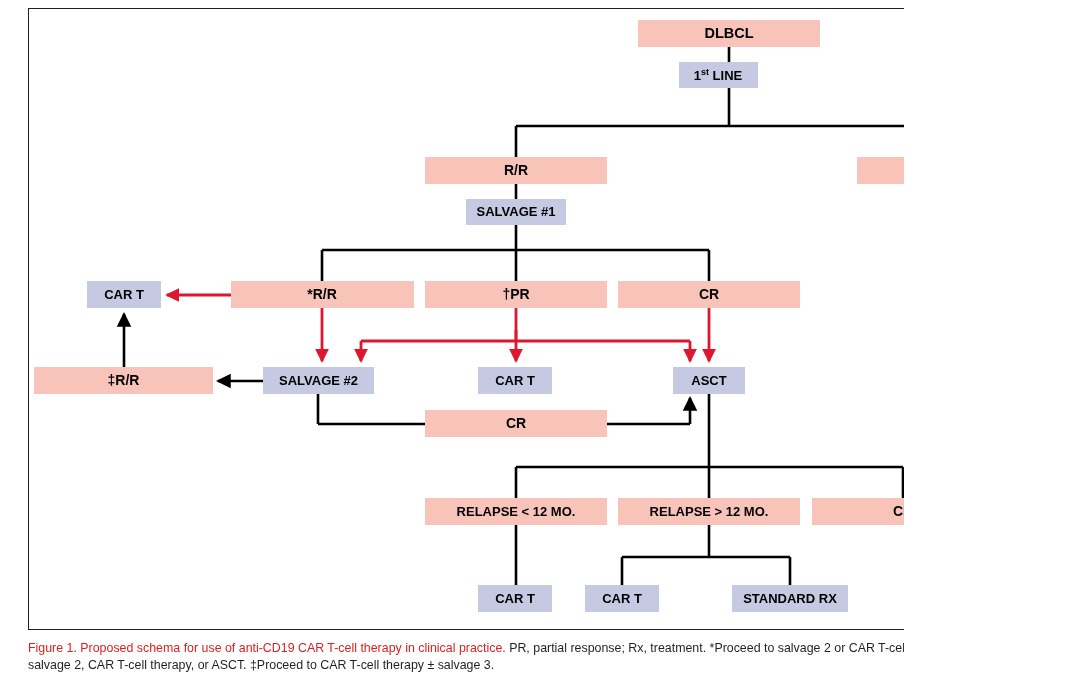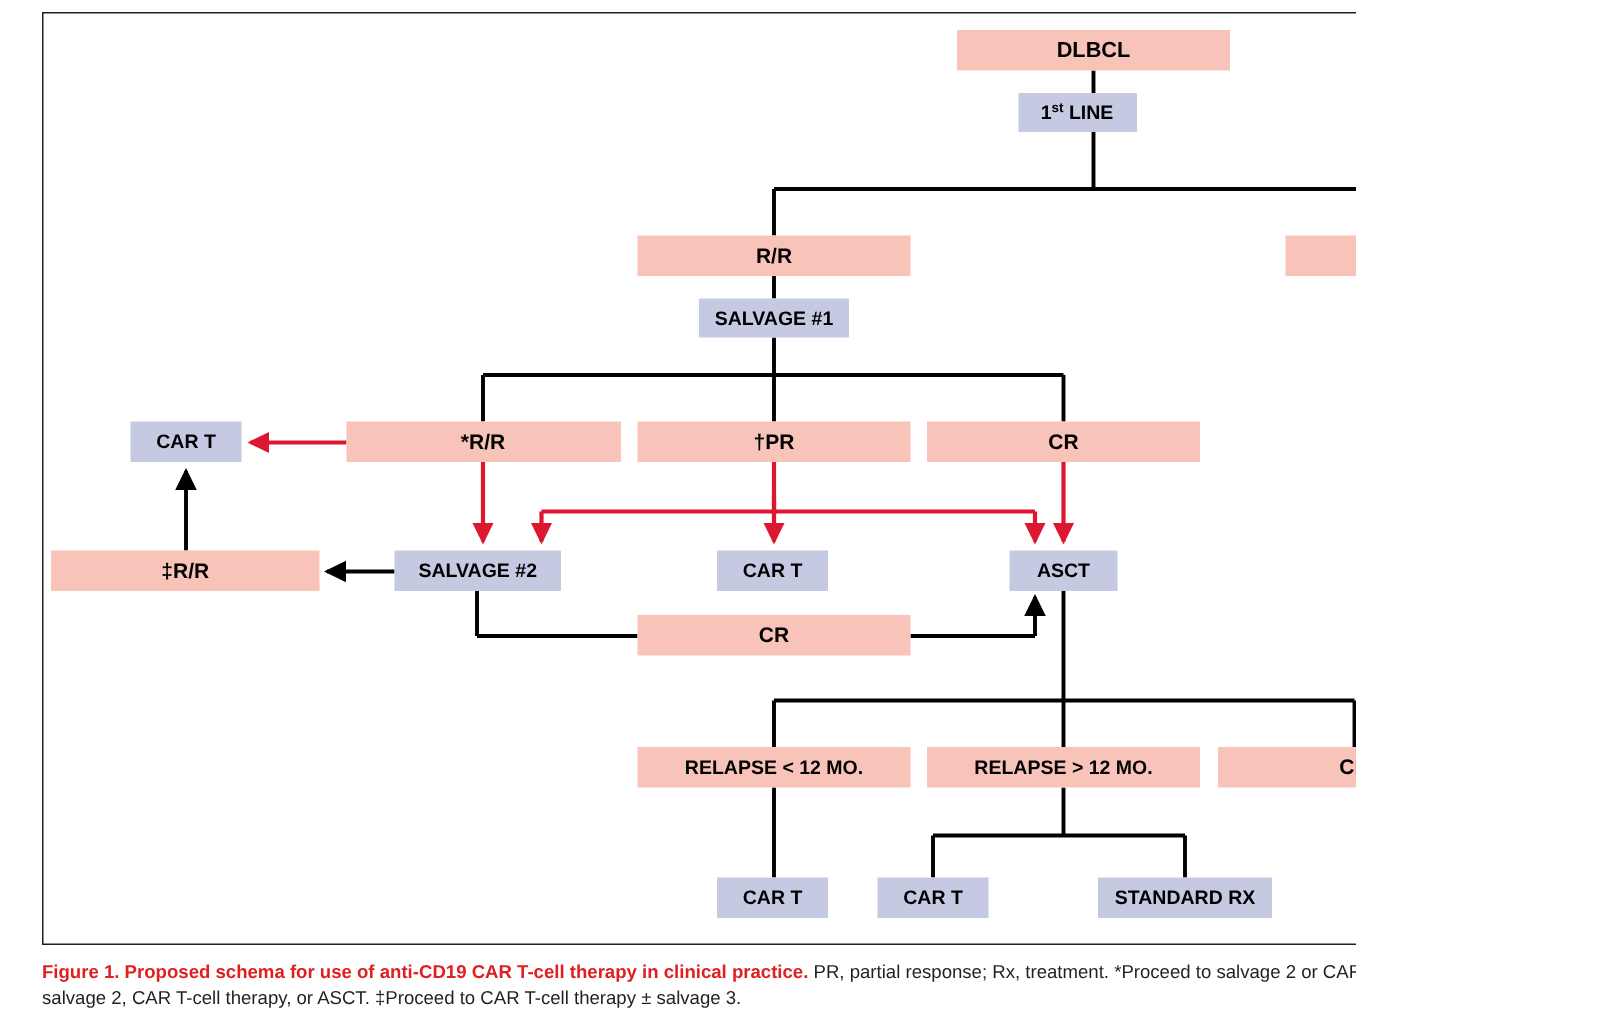--- a/index.html
+++ b/index.html
@@ -7,21 +7,21 @@
   #page{position:relative;width:904px;height:687px;background:#ffffff;overflow:hidden;}
   #figure-frame{position:absolute;left:28px;top:8px;width:1024px;height:622px;border:1px solid #231f20;box-sizing:border-box;background:#ffffff;}
   #flow-svg{position:absolute;left:0;top:0;width:1080px;height:640px;}
   .node-box{}
   .node-pink rect{fill:#f8c4ba;}
   .node-blue rect{fill:#c5c9e2;}
   .node-label{font-family:"Liberation Sans",sans-serif;font-weight:bold;fill:#000000;text-anchor:middle;dominant-baseline:middle;}
   .edge-black{stroke:#000000;stroke-width:2.6;fill:none;stroke-linecap:butt;}
   .edge-red{stroke:#de1731;stroke-width:2.8;fill:none;stroke-linecap:butt;}
   #caption{position:absolute;left:28px;top:640px;width:1040px;font-size:12.4px;line-height:16.6px;color:#231f20;}
-  #caption .cap-title{color:#e02020;font-weight:bold;}
+  #caption .cap-title{color:#e02020;font-weight:normal;}
 </style>
 </head>
 <body>
 
 <div id="page">
 
   <div id="figure-frame"></div>
 
   <svg id="flow-svg" viewBox="0 0 1080 640">
     <defs>

